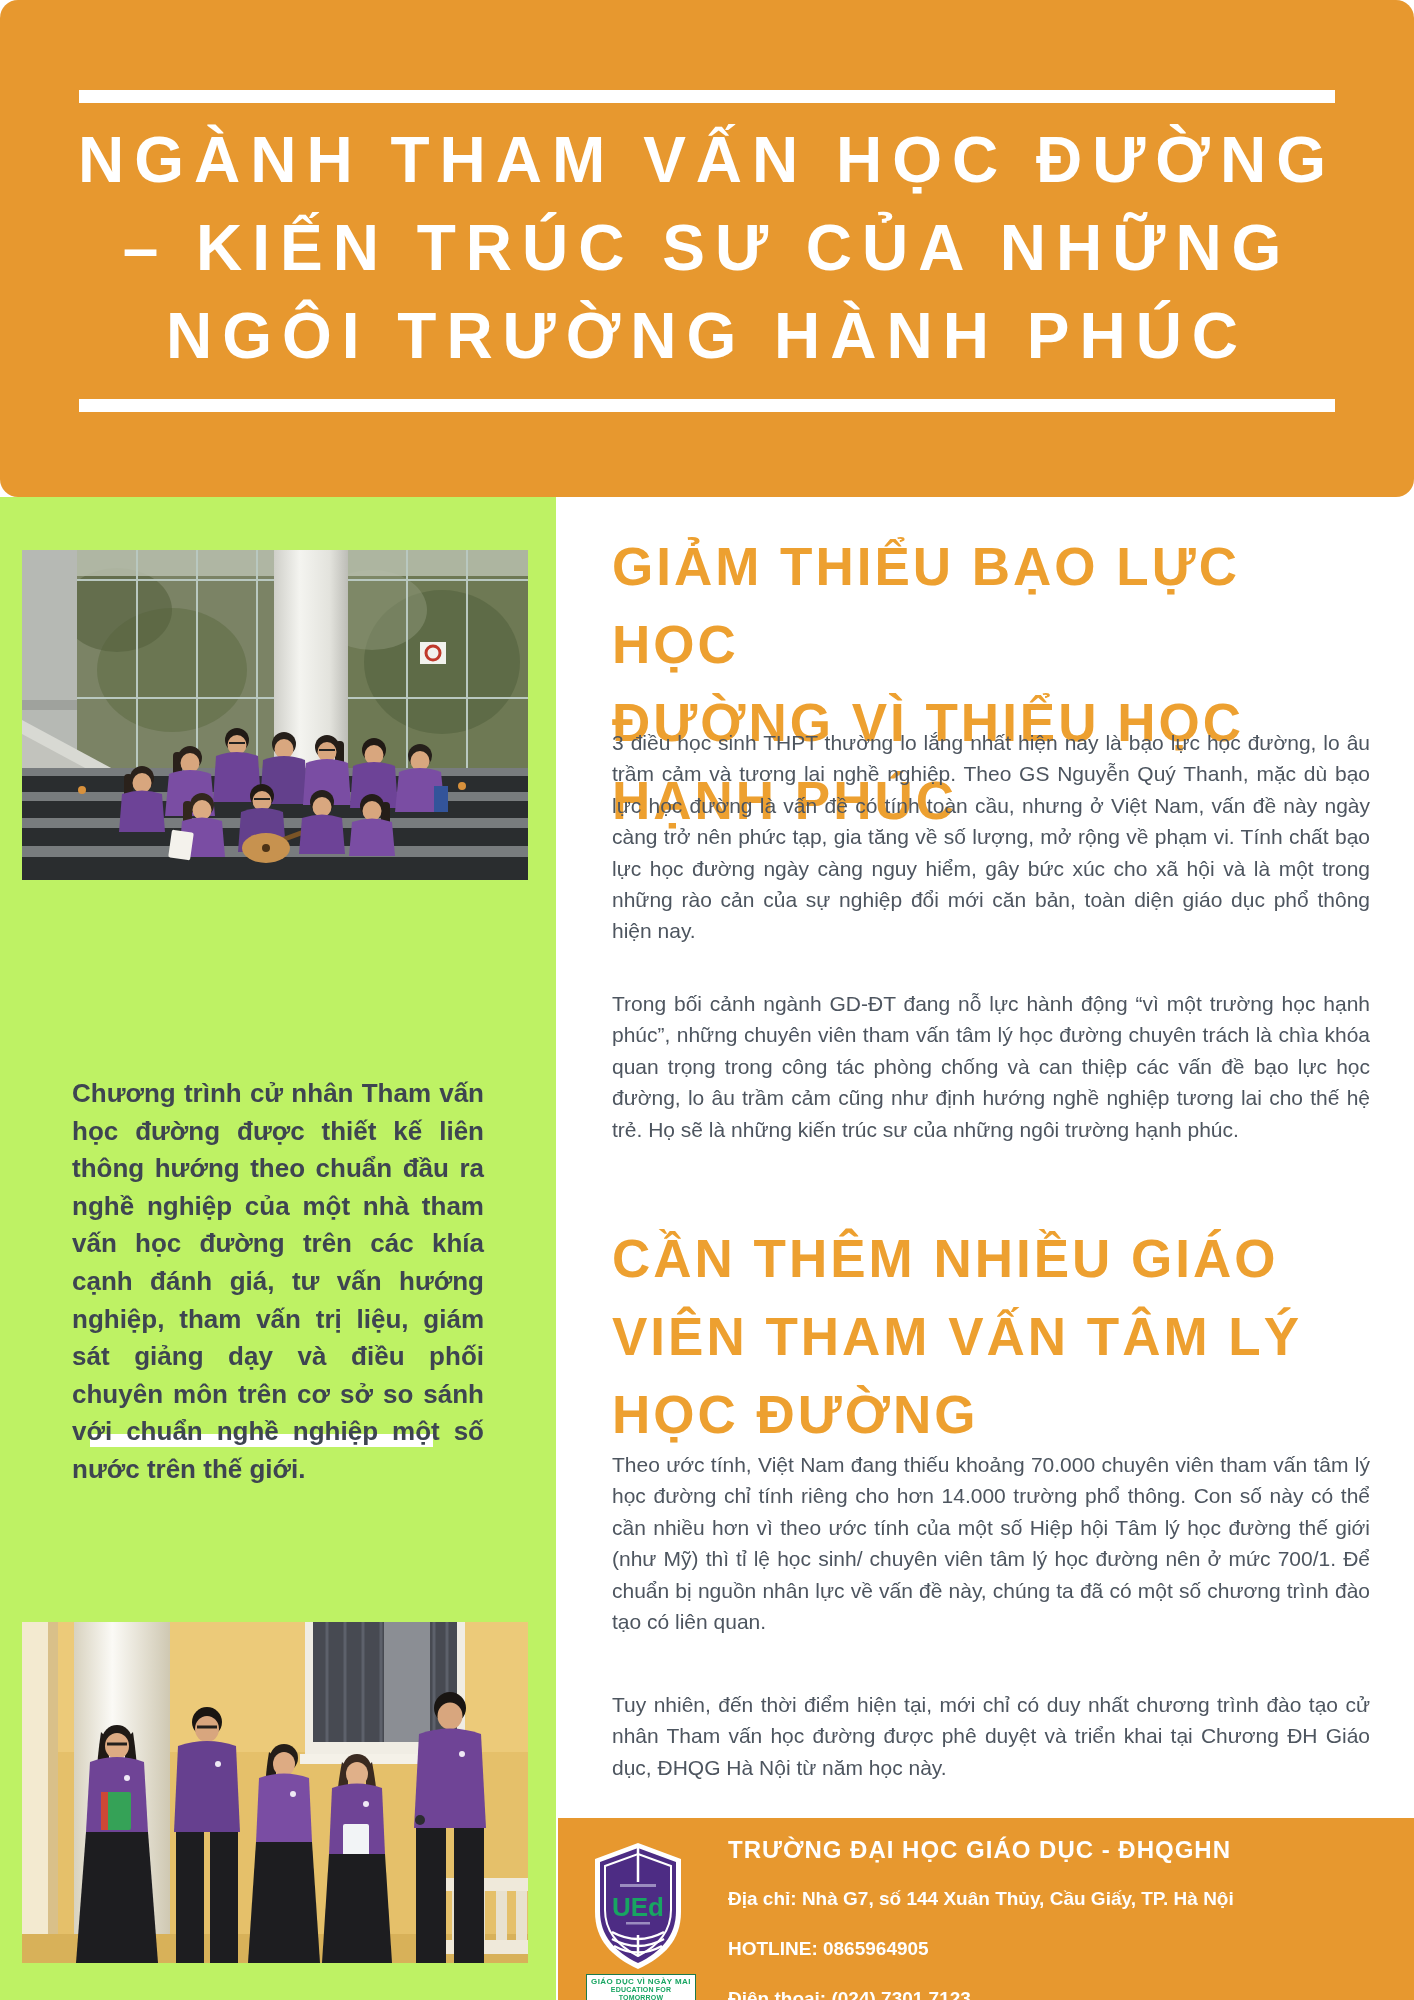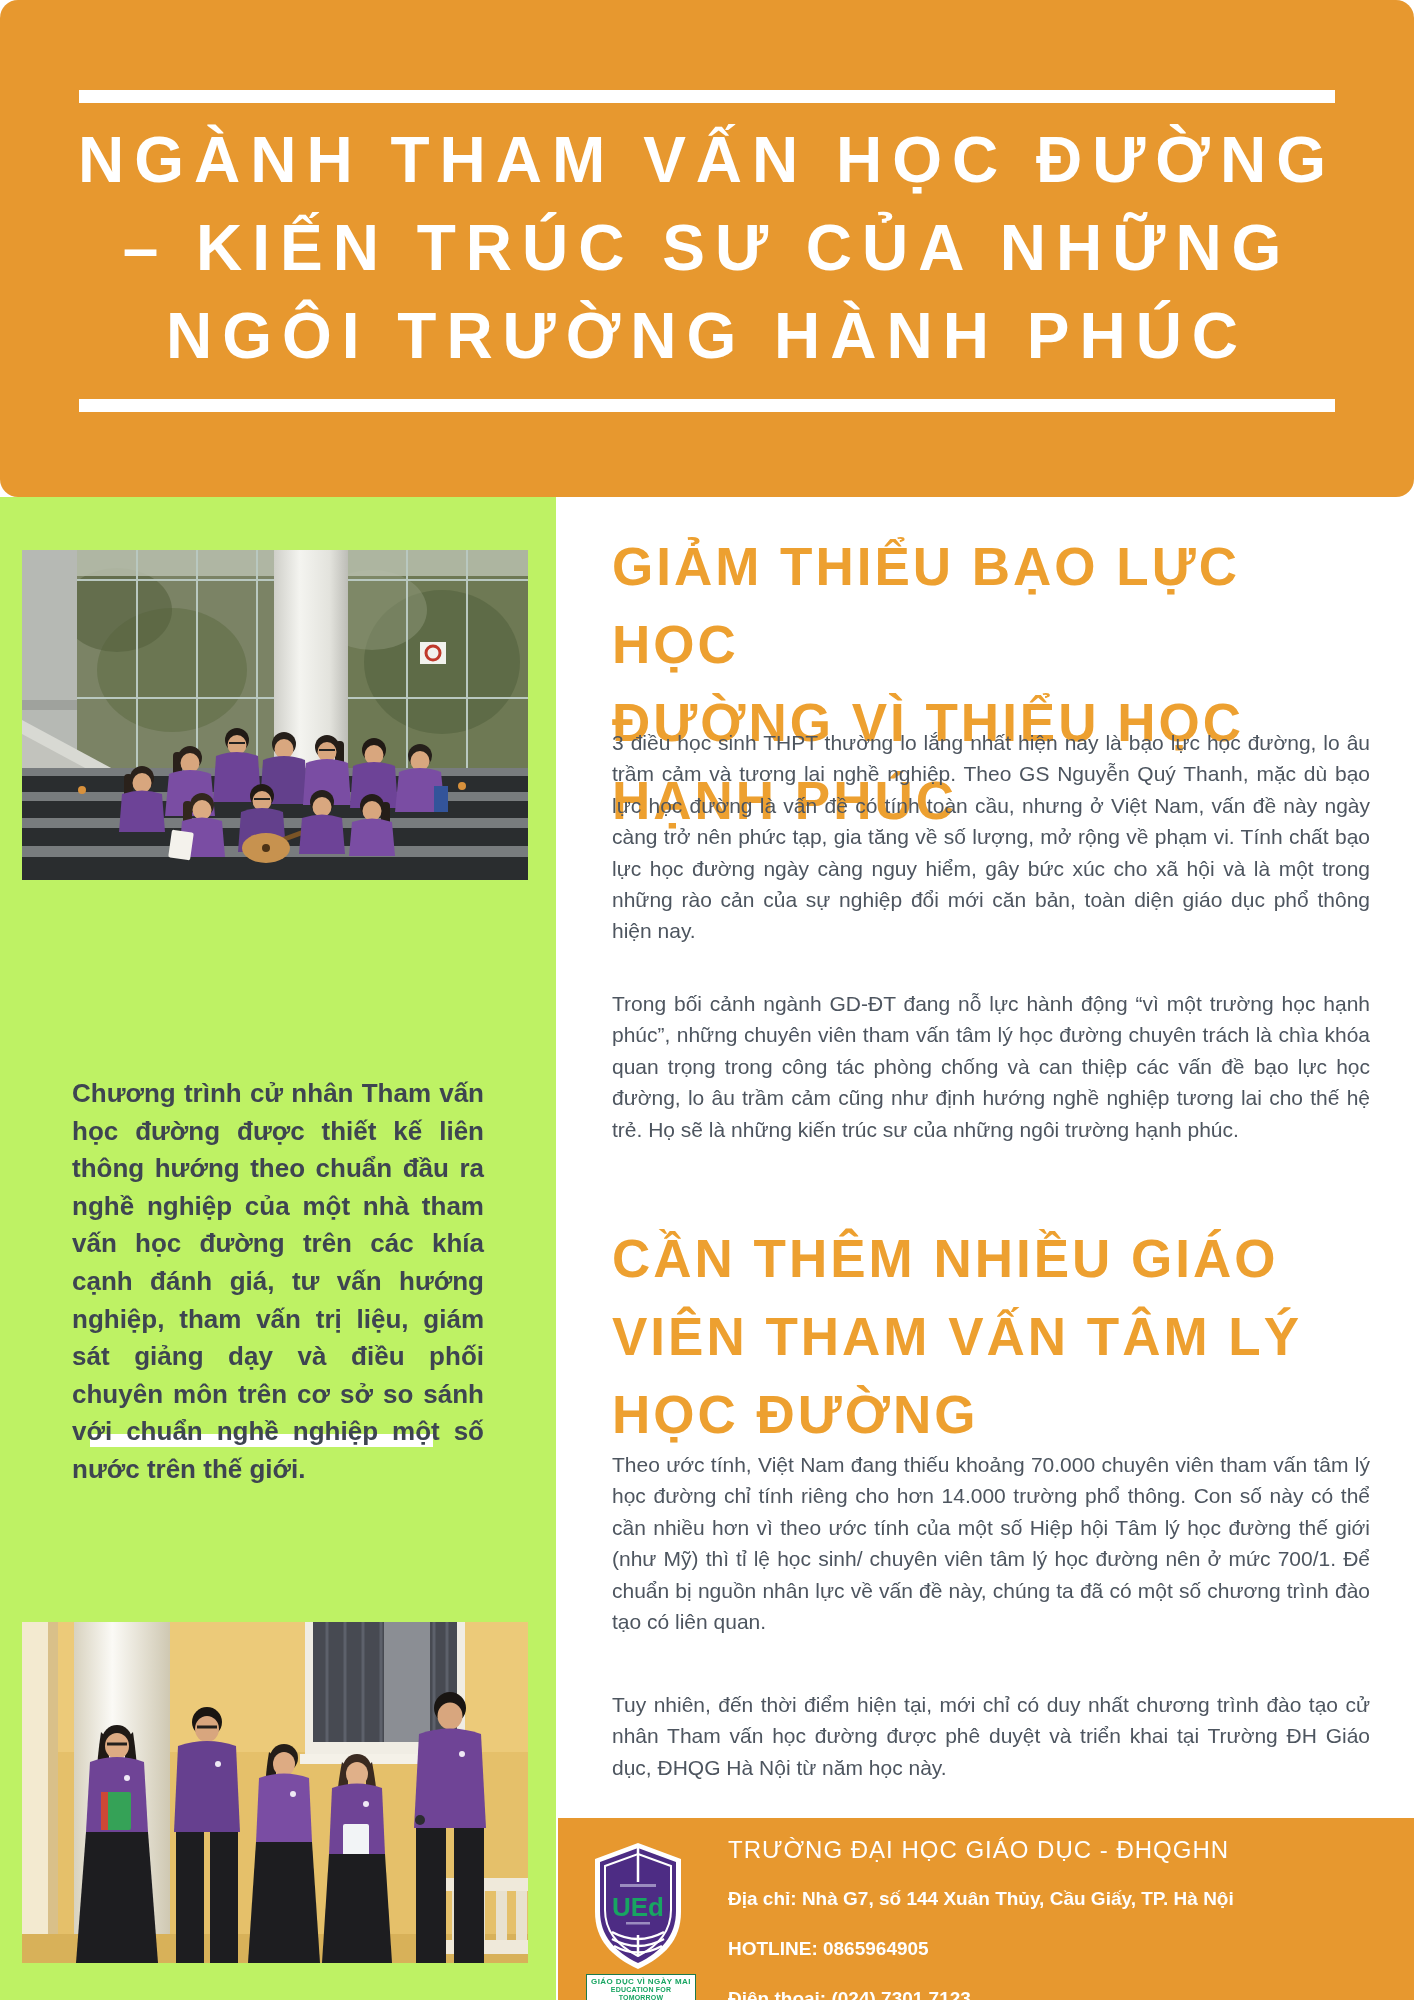--- a/index.html
+++ b/index.html
@@ -38,21 +38,21 @@
 
   
   .footer{position:absolute;left:558px;top:1818px;width:856px;height:182px;background:#E7982F;}
   .logo-wrap{position:absolute;left:26px;top:14px;width:110px;height:168px;}
   .logo-shield{position:absolute;left:4px;top:8px;}
   .logo-banner{position:absolute;left:2px;top:142px;width:106px;background:#ffffff;
     border:1px solid #1d7a4b;padding:2px 1px;text-align:center;}
   .logo-banner .bl1{font-size:8px;font-weight:bold;color:#18A562;line-height:9px;letter-spacing:0.4px;}
   .logo-banner .bl2{font-size:7px;font-weight:bold;color:#18A562;line-height:8px;letter-spacing:0.2px;}
   .footer-text{position:absolute;left:170px;top:18px;width:670px;color:#ffffff;}
-  .f-org{font-size:24px;font-weight:normal;letter-spacing:1px;line-height:28px;margin-bottom:7px;}
+  .f-org{font-size:24px;font-weight:bold;letter-spacing:1px;line-height:28px;margin-bottom:7px;}
   .f-line{font-size:19px;font-weight:bold;line-height:30px;margin-top:20px;}
 </style>
 </head>
 <body>
 
 <div class="page">
 
   <div class="header">
     <div class="hbar top"></div>
     <div class="main-title">
@@ -296,21 +296,21 @@
   <div class="body-par p-one">3 điều học sinh THPT thường lo lắng nhất hiện nay là bạo lực học đường, lo âu trầm cảm và tương lai nghề nghiệp. Theo GS Nguyễn Quý Thanh, mặc dù bạo lực học đường là vấn đề có tính toàn cầu, nhưng ở Việt Nam, vấn đề này ngày càng trở nên phức tạp, gia tăng về số lượng, mở rộng về phạm vi. Tính chất bạo lực học đường ngày càng nguy hiểm, gây bức xúc cho xã hội và là một trong những rào cản của sự nghiệp đổi mới căn bản, toàn diện giáo dục phổ thông hiện nay.</div>
   <div class="body-par p-two">Trong bối cảnh ngành GD-ĐT đang nỗ lực hành động “vì một trường học hạnh phúc”, những chuyên viên tham vấn tâm lý học đường chuyên trách là chìa khóa quan trọng trong công tác phòng chống và can thiệp các vấn đề bạo lực học đường, lo âu trầm cảm cũng như định hướng nghề nghiệp tương lai cho thế hệ trẻ. Họ sẽ là những kiến trúc sư của những ngôi trường hạnh phúc.</div>
 
   <div class="sec-heading h-two">
     <span style="display:block">CẦN THÊM NHIỀU GIÁO</span>
     <span style="display:block">VIÊN THAM VẤN TÂM LÝ</span>
     <span style="display:block">HỌC ĐƯỜNG</span>
   </div>
 
   <div class="body-par p-three">Theo ước tính, Việt Nam đang thiếu khoảng 70.000 chuyên viên tham vấn tâm lý học đường chỉ tính riêng cho hơn 14.000 trường phổ thông. Con số này có thể cần nhiều hơn vì theo ước tính của một số Hiệp hội Tâm lý học đường thế giới (như Mỹ) thì tỉ lệ học sinh/ chuyên viên tâm lý học đường nên ở mức 700/1. Để chuẩn bị nguồn nhân lực về vấn đề này, chúng ta đã có một số chương trình đào tạo có liên quan.</div>
-  <div class="body-par p-four">Tuy nhiên, đến thời điểm hiện tại, mới chỉ có duy nhất chương trình đào tạo cử nhân Tham vấn học đường được phê duyệt và triển khai tại Trường ĐH Giáo dục, ĐHQG Hà Nội từ năm học này.</div>
+  <div class="body-par p-four">Tuy nhiên, đến thời điểm hiện tại, mới chỉ có duy nhất chương trình đào tạo cử nhân Tham vấn học đường được phê duyệt và triển khai tại Chương ĐH Giáo dục, ĐHQG Hà Nội từ năm học này.</div>
 
   <div class="footer">
     <div class="logo-wrap">
       <svg class="logo-shield" width="100" height="132" viewBox="0 0 100 132">
         <path d="M50,3 L93,19 V72 C93,100 76,117 50,129 C24,117 7,100 7,72 V19 Z" fill="#ffffff"></path>
         <path d="M50,8 L88,22 V71 C88,96 73,112 50,123 C27,112 12,96 12,71 V22 Z" fill="#4D2C84"></path>
         <path d="M50,14 L83,26 V70 C83,92 70,106 50,116 C30,106 17,92 17,70 V26 Z" fill="none" stroke="#ffffff" stroke-width="2"></path>
         <line x1="50" y1="8" x2="50" y2="42" stroke="#ffffff" stroke-width="2.5"></line>
         <rect x="32" y="44" width="36" height="3" fill="#9b8cc0"></rect>
         <text x="50" y="76" text-anchor="middle" font-family="Liberation Sans, sans-serif" font-size="26" font-weight="bold" fill="#18A562">UEd</text>

